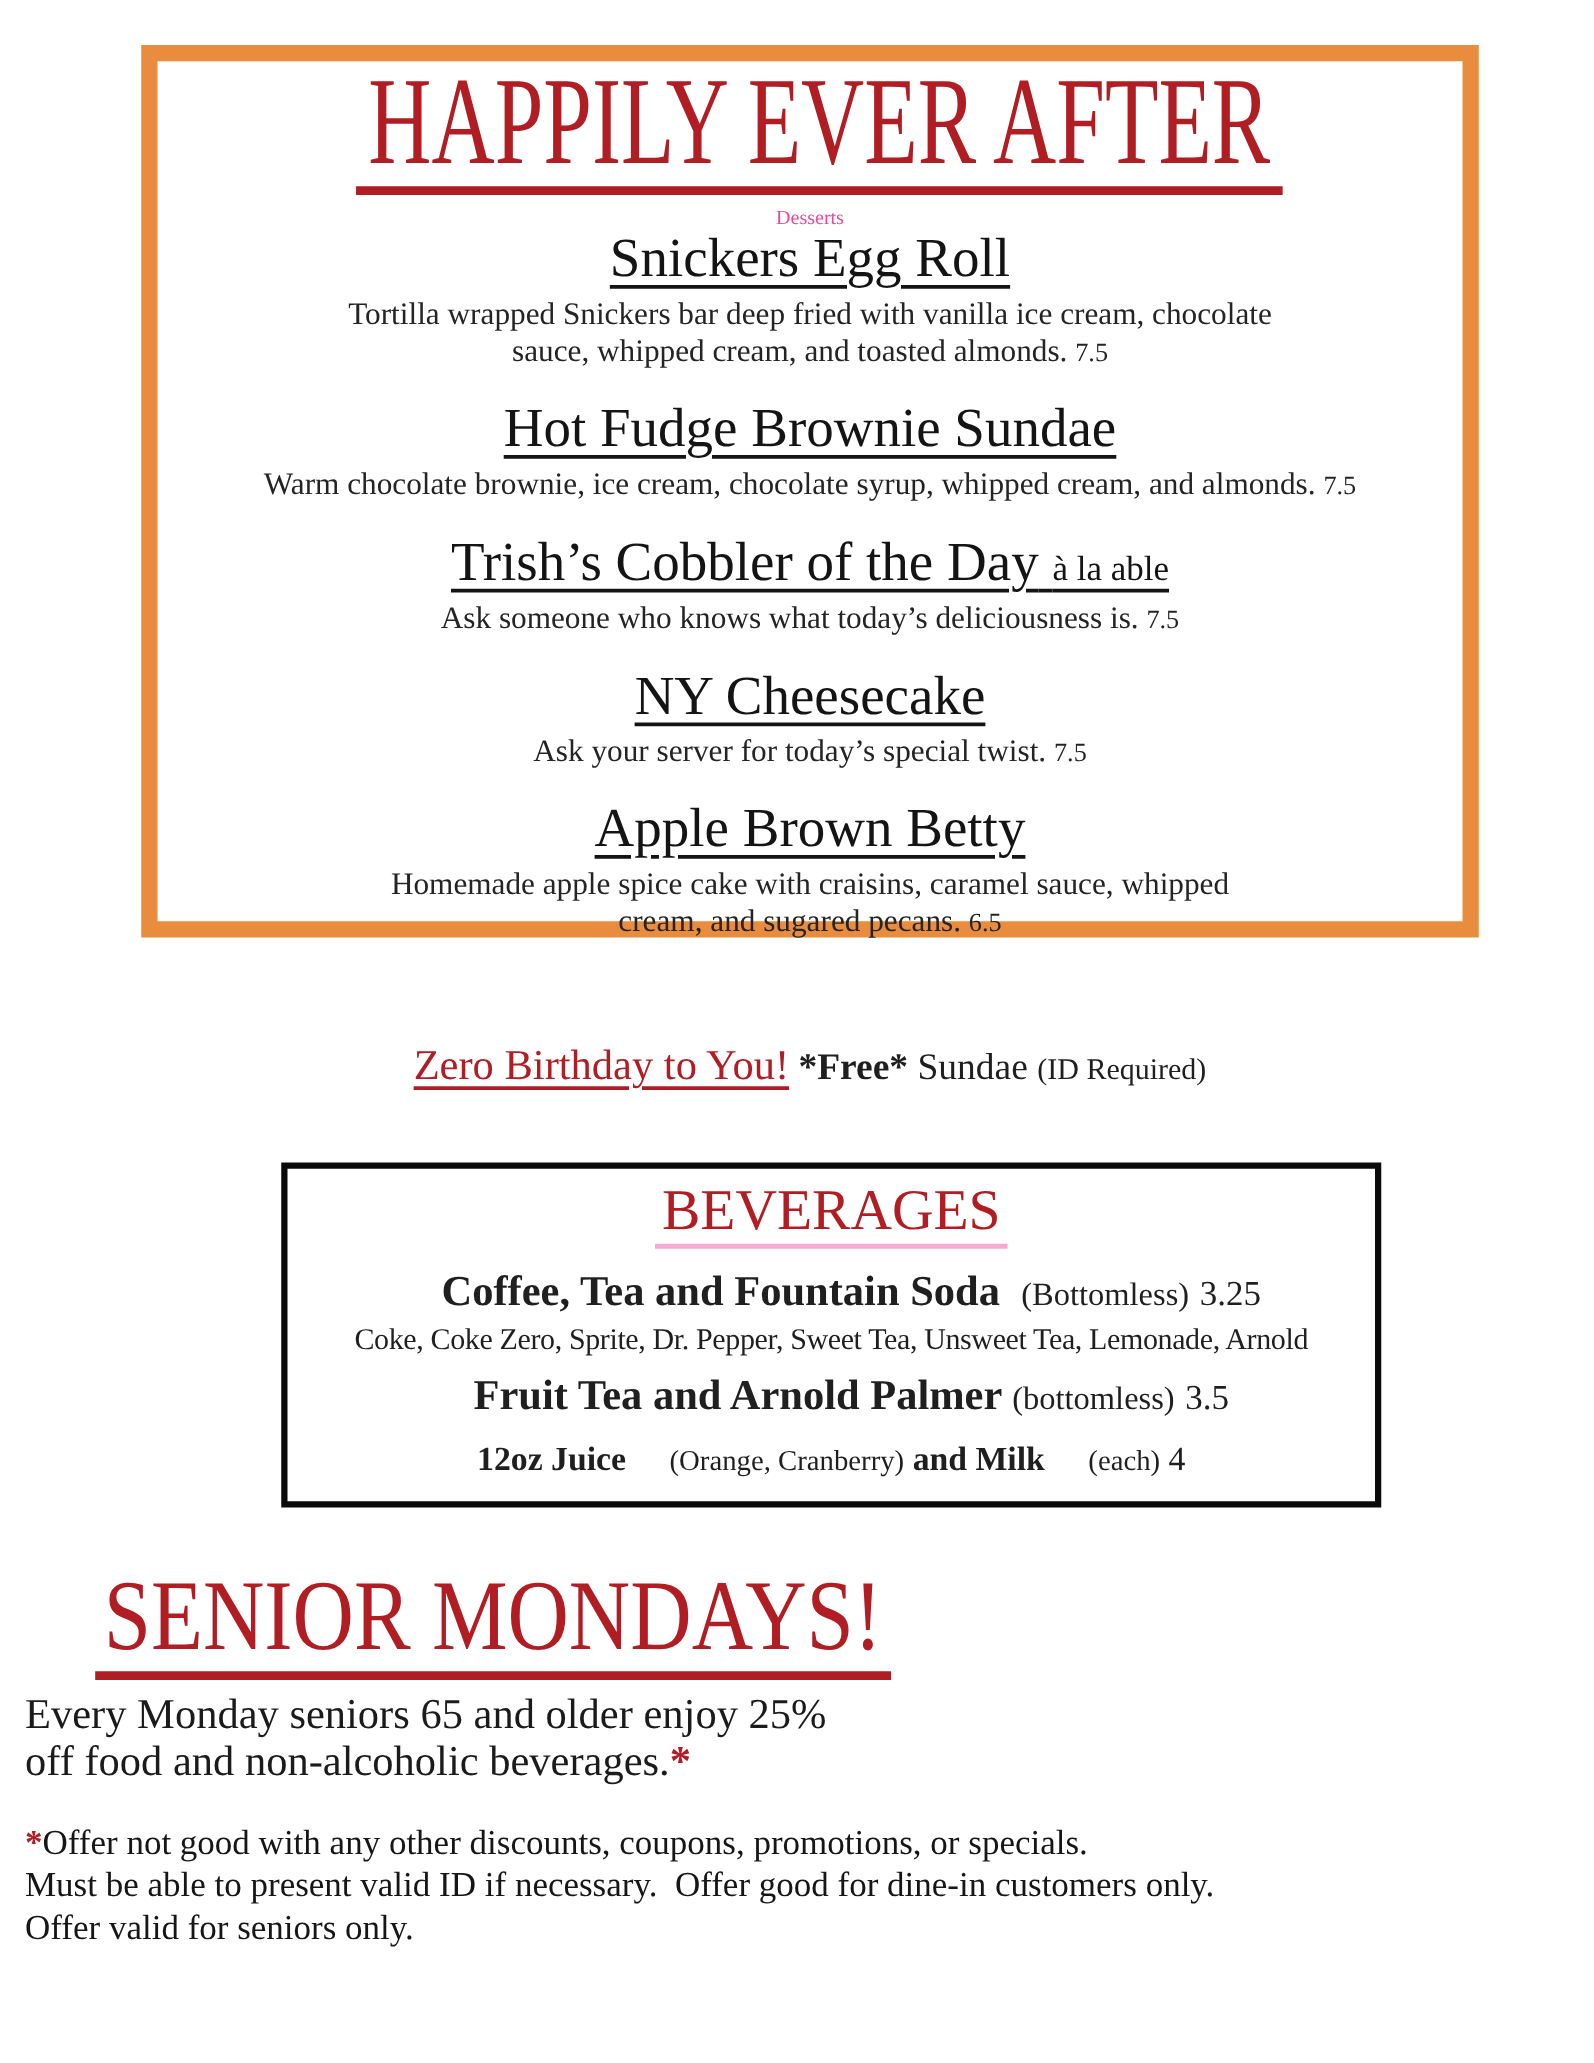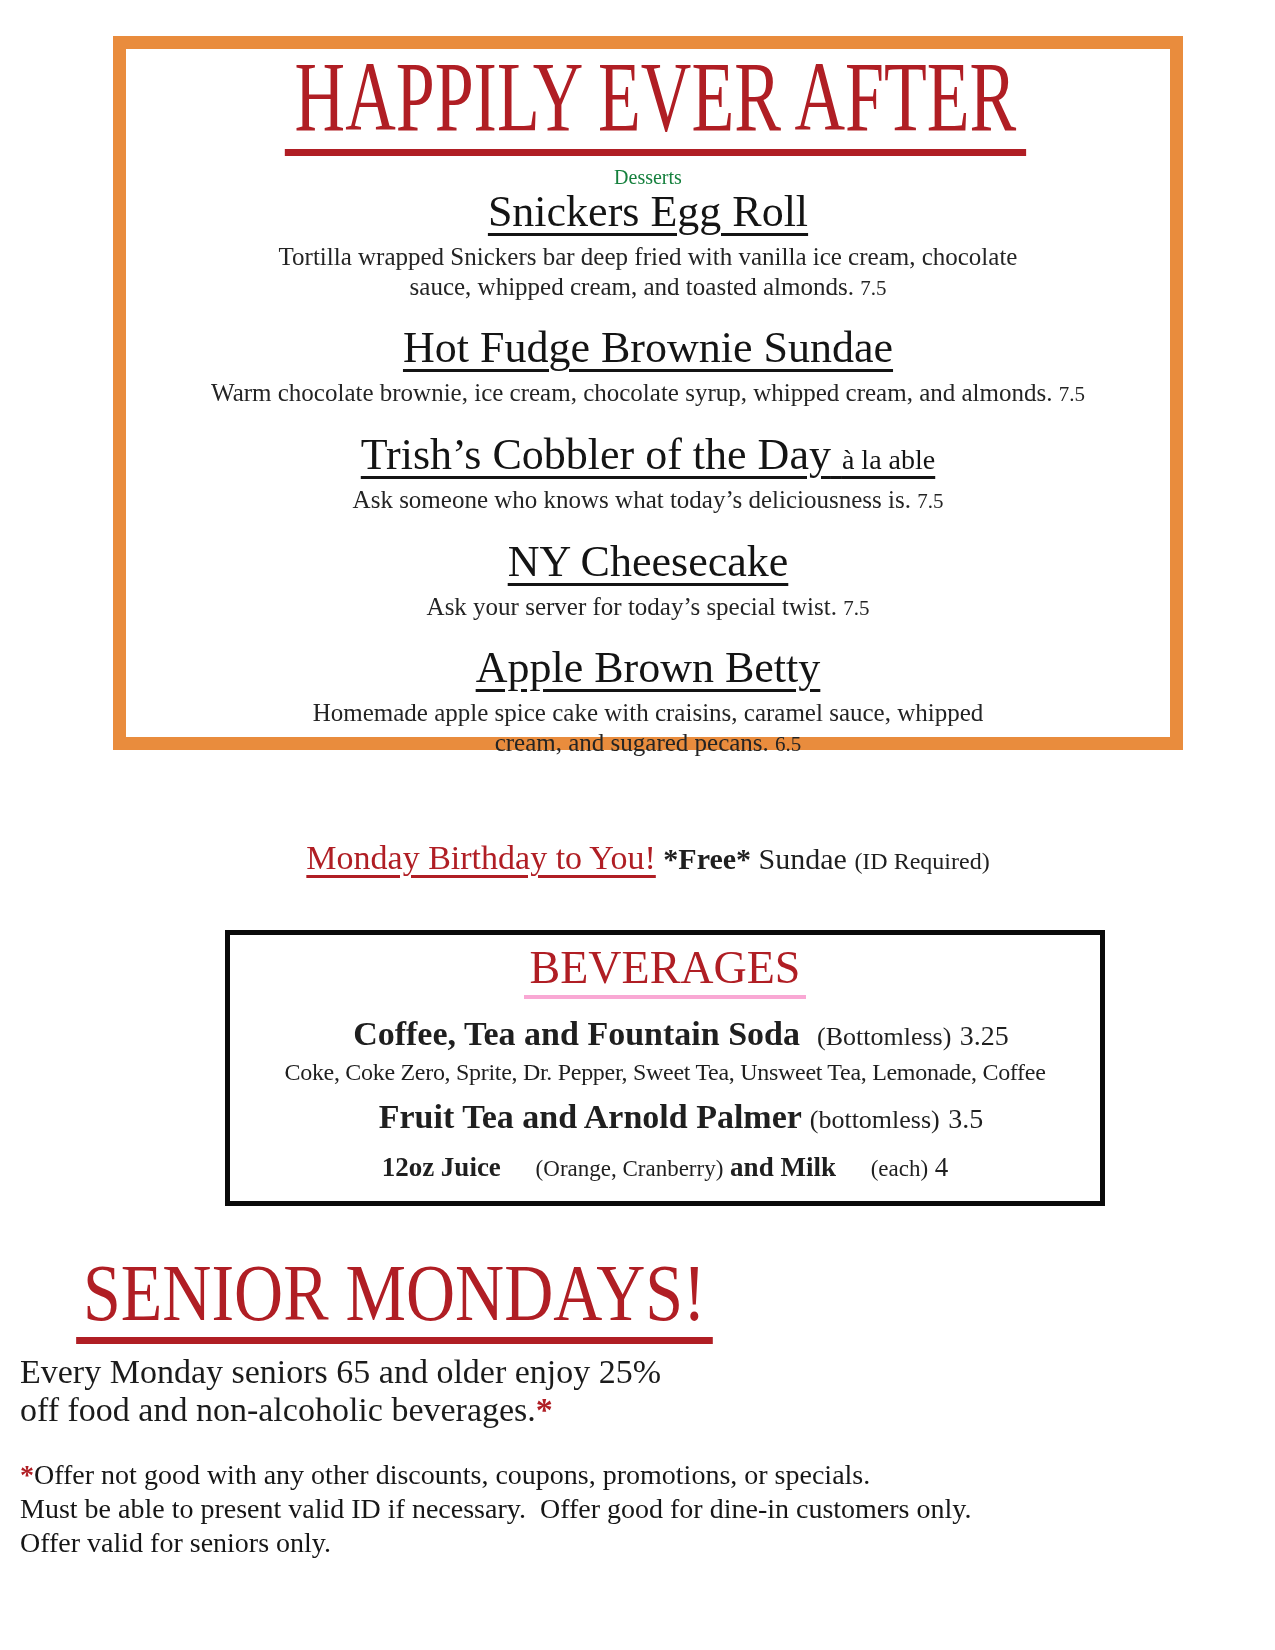--- a/index.html
+++ b/index.html
@@ -14,21 +14,21 @@
     position:absolute; left:113px; top:36px; width:1070px; height:714px;
     border:13px solid #E98C3D; background:#fff; text-align:center;
   }
   .title-line { margin-top:2px; }
   .main-title {
     display:inline-block; white-space:nowrap;
     font-size:100px; font-weight:normal; line-height:0.92; color:#B01E24;
     padding:0 14px 6px 14px; border-bottom:7px solid #B01E24;
     transform:scaleX(0.70); transform-origin:center top;
   }
-  .subtitle { margin-top:10px; font-size:20px; color:#15803d; }
+  .subtitle { margin-top:10px; font-size:16px; color:#ec4899; }
 
   .item { margin-bottom:24px; }
   .item:first-of-type { margin-top:40px; }
   .item h2 {
     display:inline-block; font-size:44px; font-weight:normal; line-height:1.05;
     color:#141414; white-space:nowrap;
     text-decoration:underline; text-decoration-thickness:3px; text-underline-offset:7px;
   }
   .item h2 .suffix { font-size:28px; }
   .item .desc { margin:7px auto 0 auto; font-size:25px; line-height:1.18; color:#242424; }
@@ -108,33 +108,33 @@
       <h2><span>NY Cheesecake</span></h2>
       <p class="desc"><span>Ask your server for today’s special twist.</span> <span class="price">7.5</span></p>
     </div>
 
     <div class="item">
       <h2><span>Apple Brown Betty</span></h2>
       <p class="desc narrow2"><span>Homemade apple spice cake with craisins, caramel sauce, whipped cream, and sugared pecans.</span> <span class="price">6.5</span></p>
     </div>
 
     <div class="birthday">
-      <span class="bd-red">Monday Birthday to You!</span>
+      <span class="bd-red">Zero Birthday to You!</span>
       <span class="bd-free">*Free*</span>
       <span class="bd-item">Sundae</span>
       <span class="bd-note">(ID Required)</span>
     </div>
   </section>
 
   <section class="bev-box">
     <h2 class="bev-title">BEVERAGES</h2>
 
     <p class="bev-main"><span>Coffee, Tea and Fountain Soda</span>&nbsp; <span class="bev-note">(Bottomless)</span> <span class="bev-price">3.25</span></p>
 
-    <p class="bev-sub">Coke, Coke Zero, Sprite, Dr. Pepper, Sweet Tea, Unsweet Tea, Lemonade, Coffee</p>
+    <p class="bev-sub">Coke, Coke Zero, Sprite, Dr. Pepper, Sweet Tea, Unsweet Tea, Lemonade, Arnold</p>
 
     <p class="bev-main second"><span>Fruit Tea and Arnold Palmer</span> <span class="bev-note">(bottomless)</span> <span class="bev-price">3.5</span></p>
 
     <p class="bev-juice"><b>12oz Juice</b> <span class="sm">(Orange, Cranberry)</span> <b>and Milk</b> <span class="sm">(each)</span> <span>4</span></p>
   </section>
 
   <section class="senior">
     <h2 class="senior-title">SENIOR MONDAYS!</h2>
     <p class="senior-line">Every Monday seniors 65 and older enjoy 25%</p>
     <p class="senior-line"><span>off food and non-alcoholic beverages.</span><span class="red-star">*</span></p>

